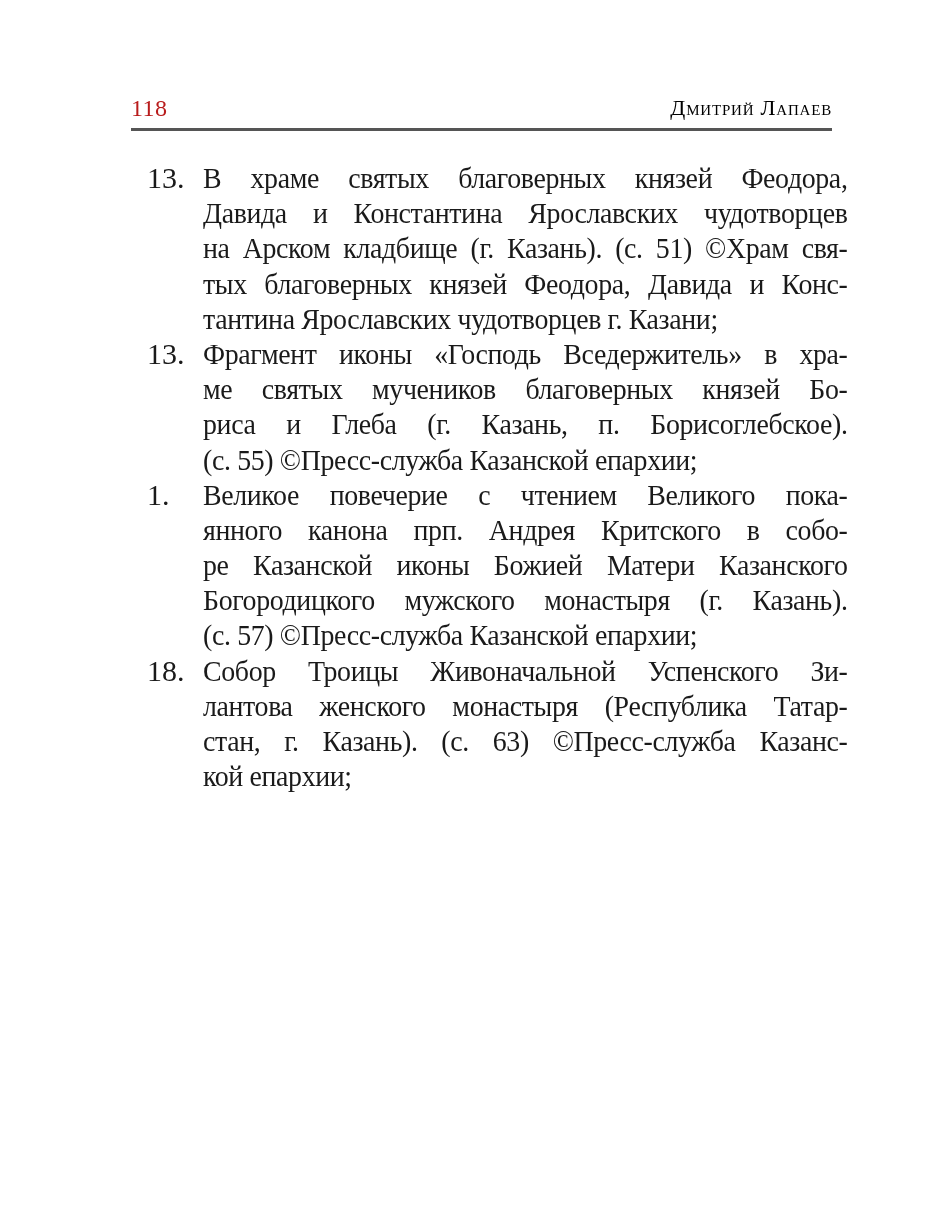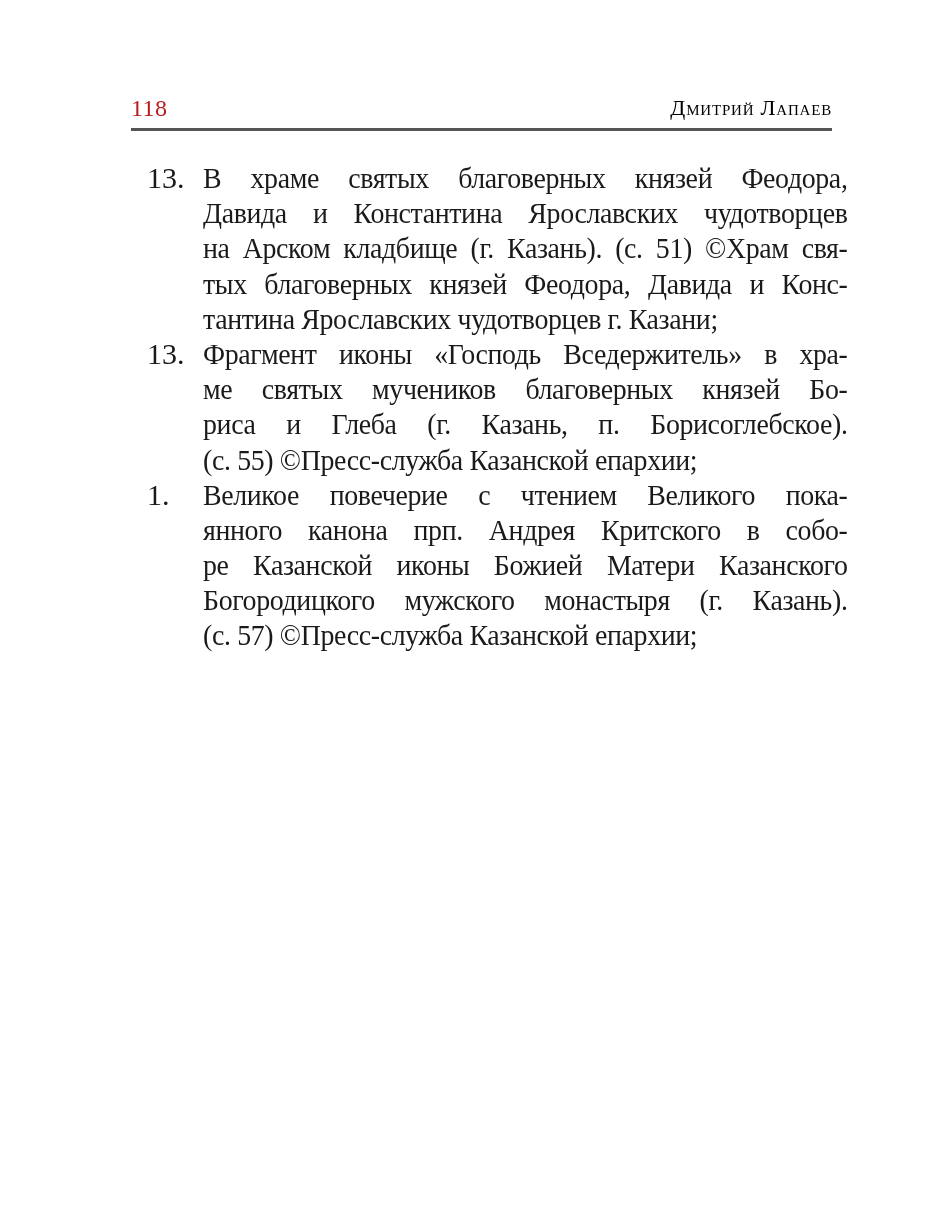--- a/index.html
+++ b/index.html
@@ -113,13 +113,20 @@
     <span class="line last">(с. 55) ©Пресс-служба Казанской епархии;</span>
   </li>
   <li class="item">
     <span class="item-num">1.</span>
     <span class="line">Великое повечерие с чтением Великого пока-</span>
     <span class="line">янного канона прп. Андрея Критского в собо-</span>
     <span class="line">ре Казанской иконы Божией Матери Казанского</span>
     <span class="line">Богородицкого мужского монастыря (г. Казань).</span>
     <span class="line last">(с. 57) ©Пресс-служба Казанской епархии;</span>
   </li>
+  <li class="item">
+    <span class="item-num">18.</span>
+    <span class="line">Собор Троицы Живоначальной Успенского Зи-</span>
+    <span class="line">лантова женского монастыря (Республика Татар-</span>
+    <span class="line">стан, г. Казань). (с. 63) ©Пресс-служба Казанс-</span>
+    <span class="line last">кой епархии;</span>
+  </li>
 </ol>
 
 </body></html>

